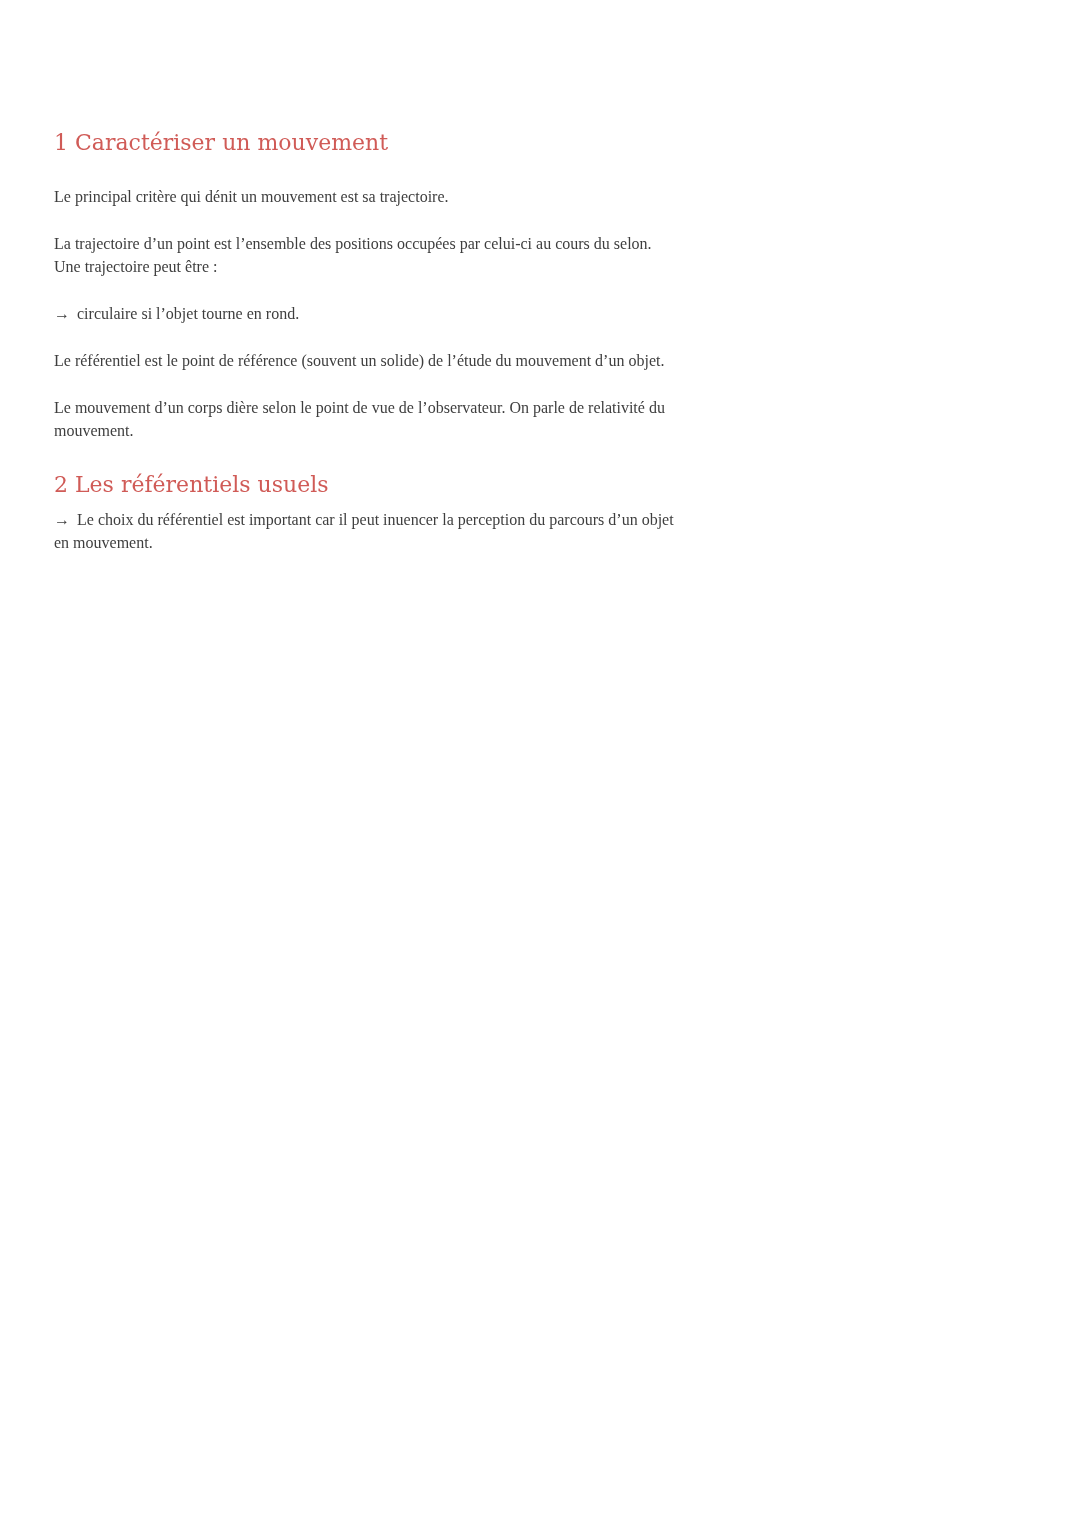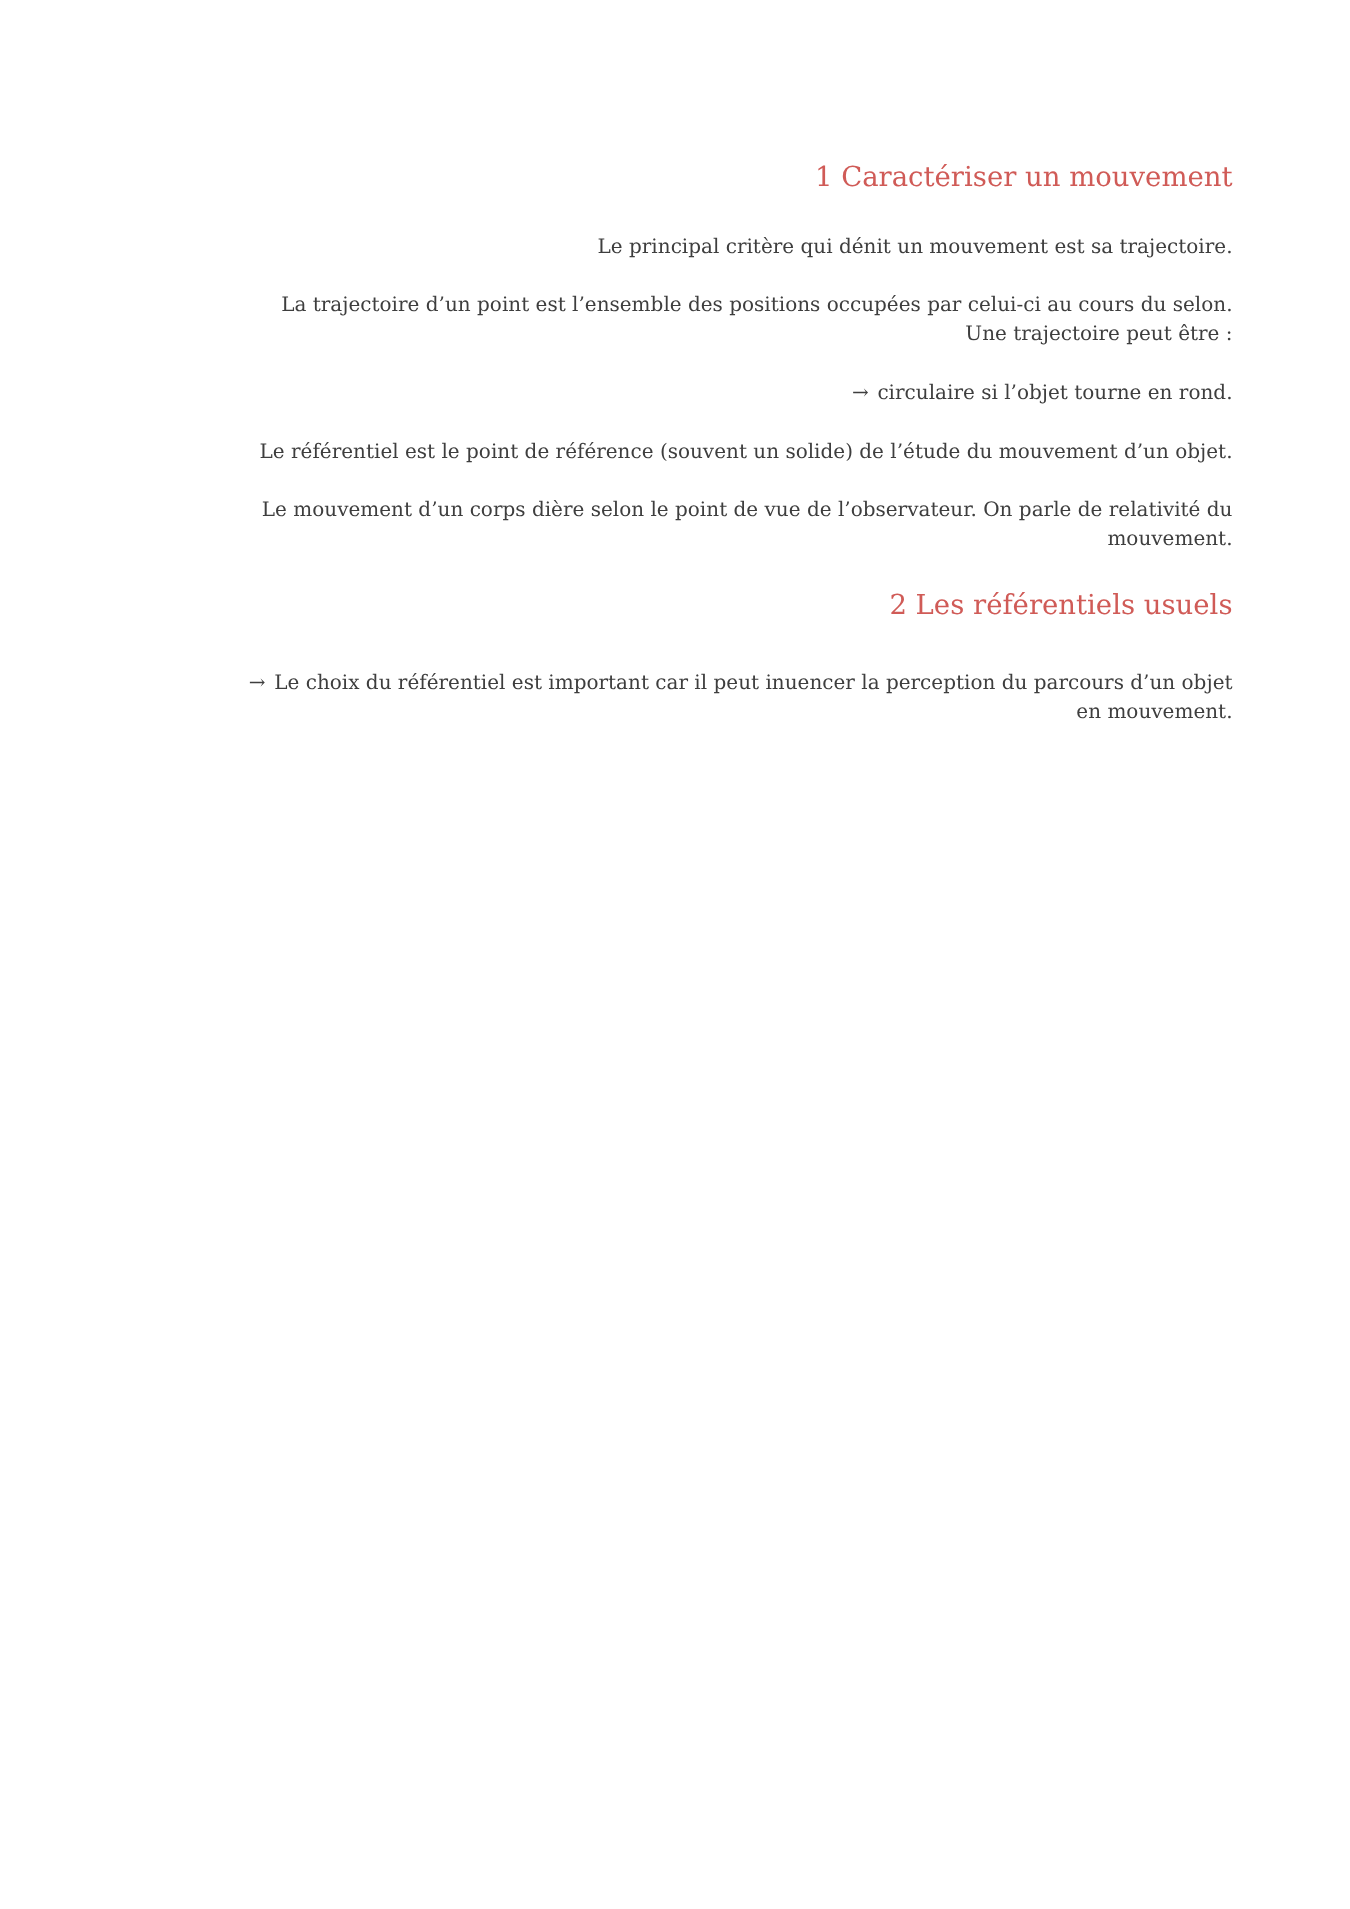--- a/index.html
+++ b/index.html
@@ -10,43 +10,43 @@
   body {
     width: 1080px;
     height: 1527px;
     font-family: "DejaVu Serif", "Liberation Serif", serif;
     overflow: hidden;
   }
   .page {
     box-sizing: border-box;
     width: 1080px;
     height: 1527px;
-    padding: 129px 70px 0 104px;
+    padding: 129px 70px 0 54px;
     background: #ffffff;
-    text-align: right;
   }
   .content {
     width: 882px;
   }
   .heading {
     font-size: 22px;
     line-height: 27px;
     font-weight: normal;
     color: #d05b57;
     margin: 0 0 29px 0;
   }
   .heading.second {
     margin-top: 29px;
-    margin-bottom: 36px;
+    margin-bottom: 10px;
   }
   p.para {
     font-size: 16px;
     line-height: 23px;
     color: #3e3e3e;
     margin: 0 0 24px 0;
+    font-family: Liberation Serif, serif;
   }
   .ptext {
     white-space: pre-line;
   }
   .bullet {
     margin-right: 7px;
     color: #3e3e3e;
   }
 </style>
 </head>

